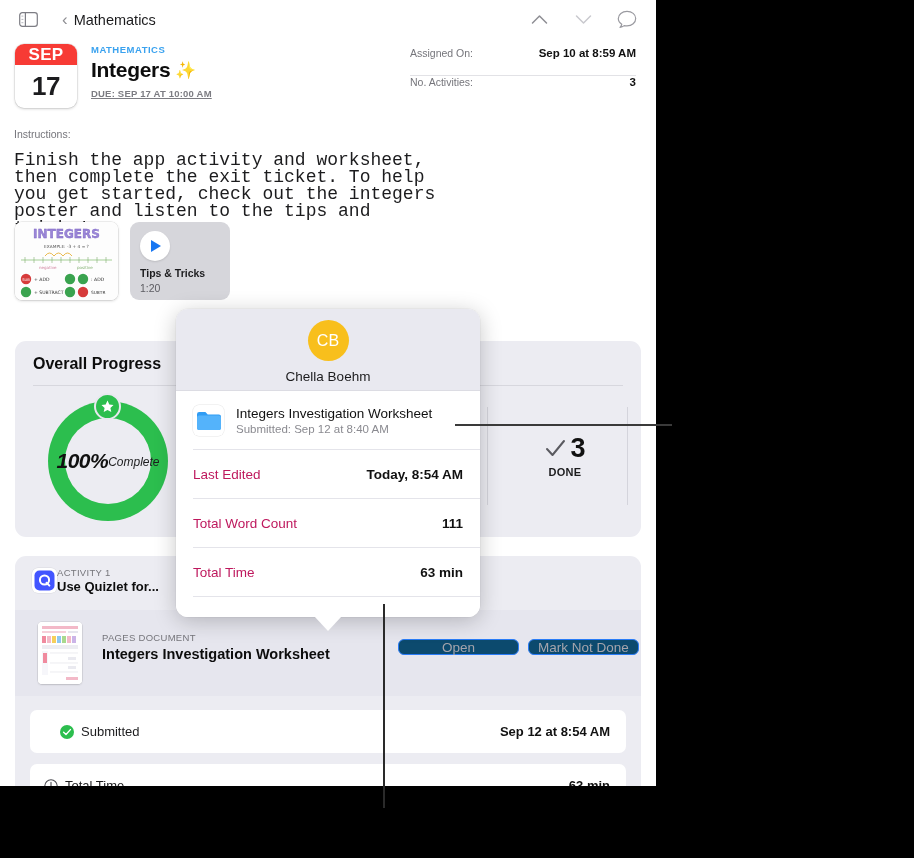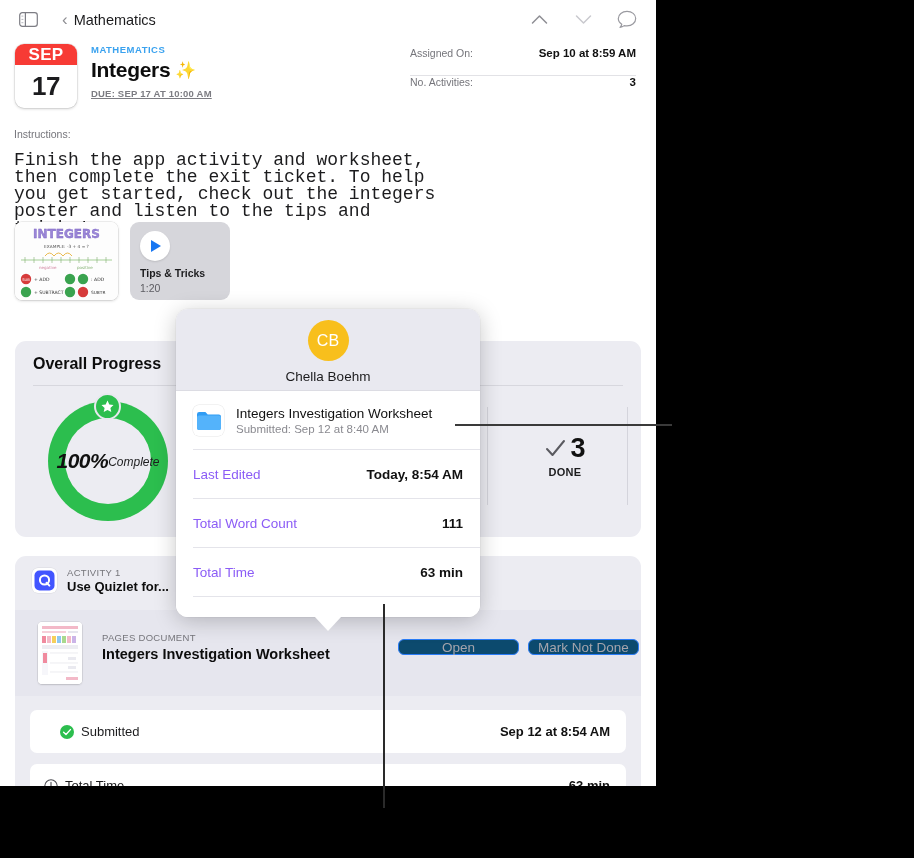--- a/index.html
+++ b/index.html
@@ -115,21 +115,21 @@
 
   .stat { position: absolute; top: 92px; text-align: center; }
   .stat .num { font-size: 27px; font-weight: bold; color: #111; display: flex; align-items: center; justify-content: center; gap: 4px; letter-spacing:-1px;}
   .stat .cap { font-size: 11px; font-weight: bold; color: #1c1c1e; letter-spacing: 0.3px; margin-top: 2px; }
 
   
   .activity-card {
     position: absolute; left: 15px; top: 556px; width: 626px; height: 230px;
     border-radius: 11px 11px 0 0; background: #ececf2; overflow: hidden;
   }
-  .act-head { position: absolute; left: 17px; top: 11px; display: flex; align-items: center; gap: 10px; }
+  .act-head { position: absolute; left: 17px; top: 11px; display: flex; align-items: center; }
   .quizlet-icon { width: 25px; height: 25px; border-radius: 6px; background: #fff; box-shadow: 0 0 0 0.5px rgba(0,0,0,0.08); display:flex; align-items:center; justify-content:center;}
   .act-labels .a1 { font-size: 9.5px; color: #75757b; letter-spacing: 0.3px; }
   .act-labels .a2 { font-size: 13px; font-weight: bold; color: #0d0d0d; margin-top: 1px; }
 
   .doc-row { position: absolute; left: 0; top: 54px; width: 626px; height: 86px; background: #e6e6ee; }
   .doc-thumb {
     position: absolute; left: 23px; top: 12px; width: 44px; height: 62px; border-radius: 4px;
     background: #fff; box-shadow: 0 0 0 0.5px rgba(0,0,0,0.13), 0 1px 2px rgba(0,0,0,0.12);
     overflow: hidden;
   }
@@ -169,21 +169,21 @@
     display: flex; align-items: center; justify-content: center; letter-spacing: 0.2px;
   }
   .po-name { font-size: 13.5px; color: #1c1c1e; margin-top: 8px; }
   .po-body { background: #fff; border-radius: 0 0 12px 12px; height: 226px; position: relative; }
   .po-file { display: flex; align-items: center; gap: 12px; padding: 14px 0 0 17px; }
   .folder-icon-wrap { width: 31px; height: 31px; border-radius: 6px; background:#fff; box-shadow: 0 0 0 0.5px rgba(0,0,0,0.10); display:flex; align-items:center; justify-content:center;}
   .po-file .t1 { font-size: 13.5px; color: #111; }
   .po-file .t2 { font-size: 11.5px; color: #8a8a90; margin-top: 2px; }
   .po-sep { height: 1px; background: #e4e4ea; margin: 0 0 0 17px; }
   .po-row { height: 48px; display: flex; align-items: center; padding: 0 17px; }
-  .po-row .k { font-size: 13.5px; color: #8b5cf6; }
+  .po-row .k { font-size: 13.5px; color: #be185d; }
   .po-row .v { margin-left: auto; font-size: 13.5px; font-weight: bold; color: #111; }
   .po-arrow {
     position: absolute; left: 138px; bottom: -14px; width: 28px; height: 15px;
     background: #fff;
     clip-path: polygon(0 0, 100% 0, 50% 100%);
     filter: drop-shadow(0 3px 3px rgba(0,0,0,0.10));
   }
 
   
   .callout-h { position: absolute; left: 455px; top: 424px; width: 217px; height: 2px; background: #3a3a3a; }

